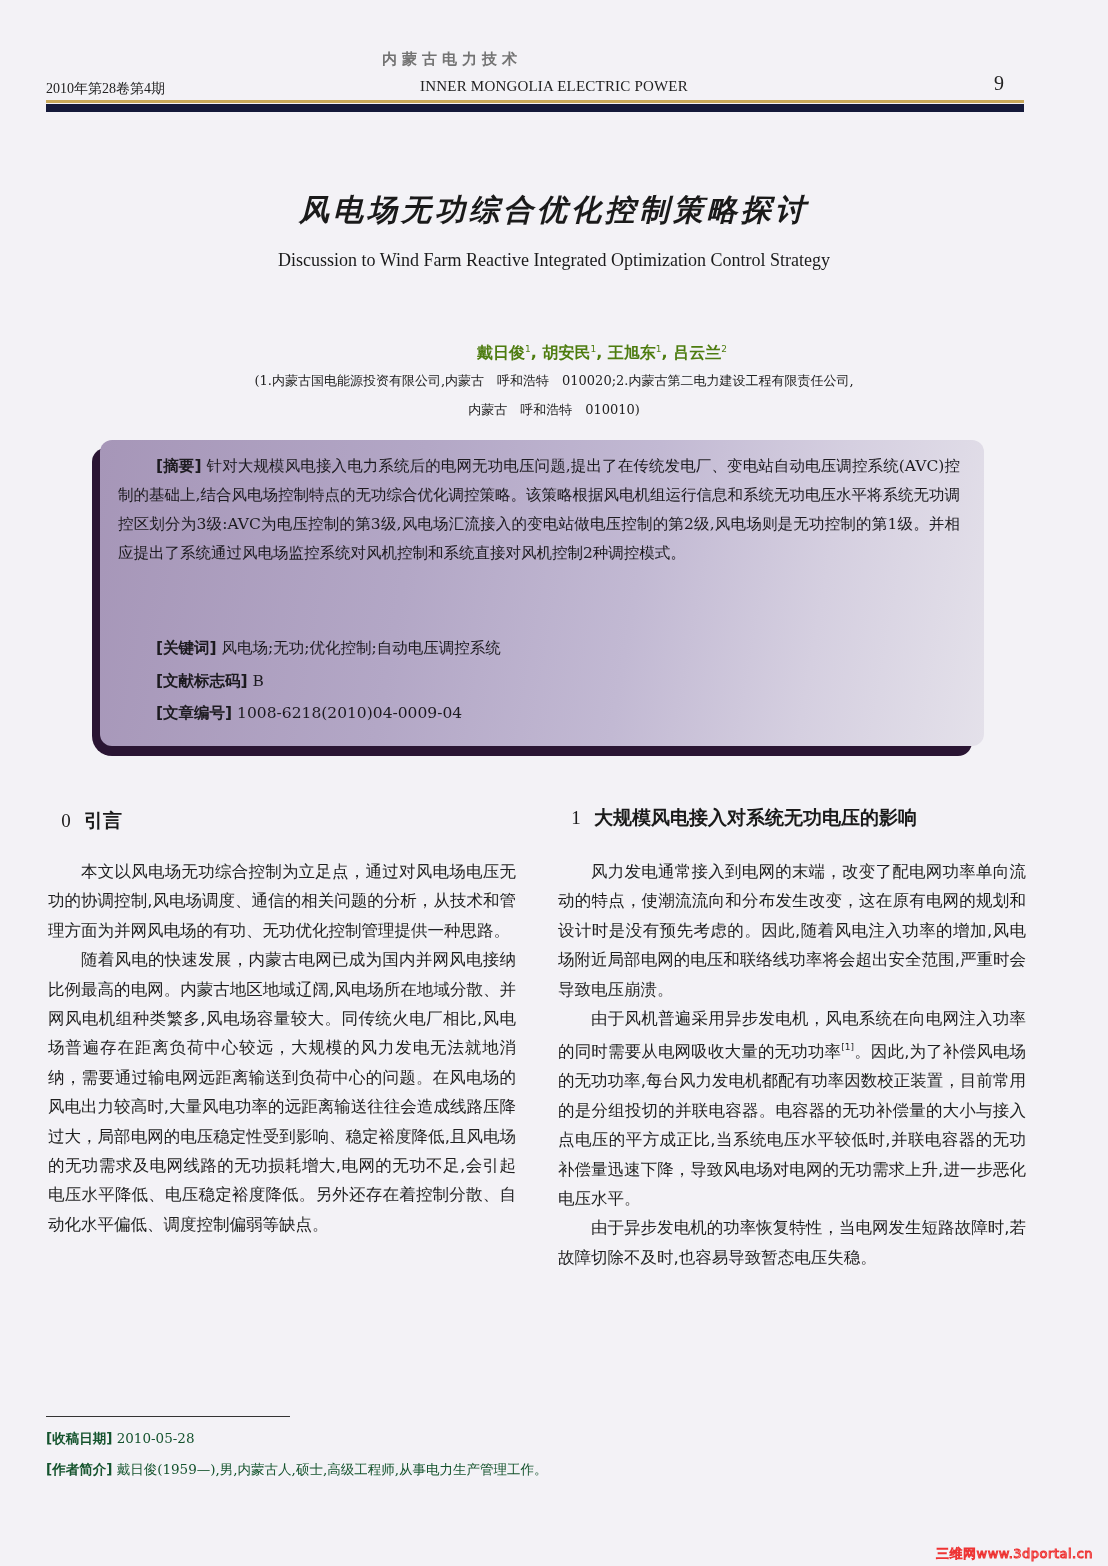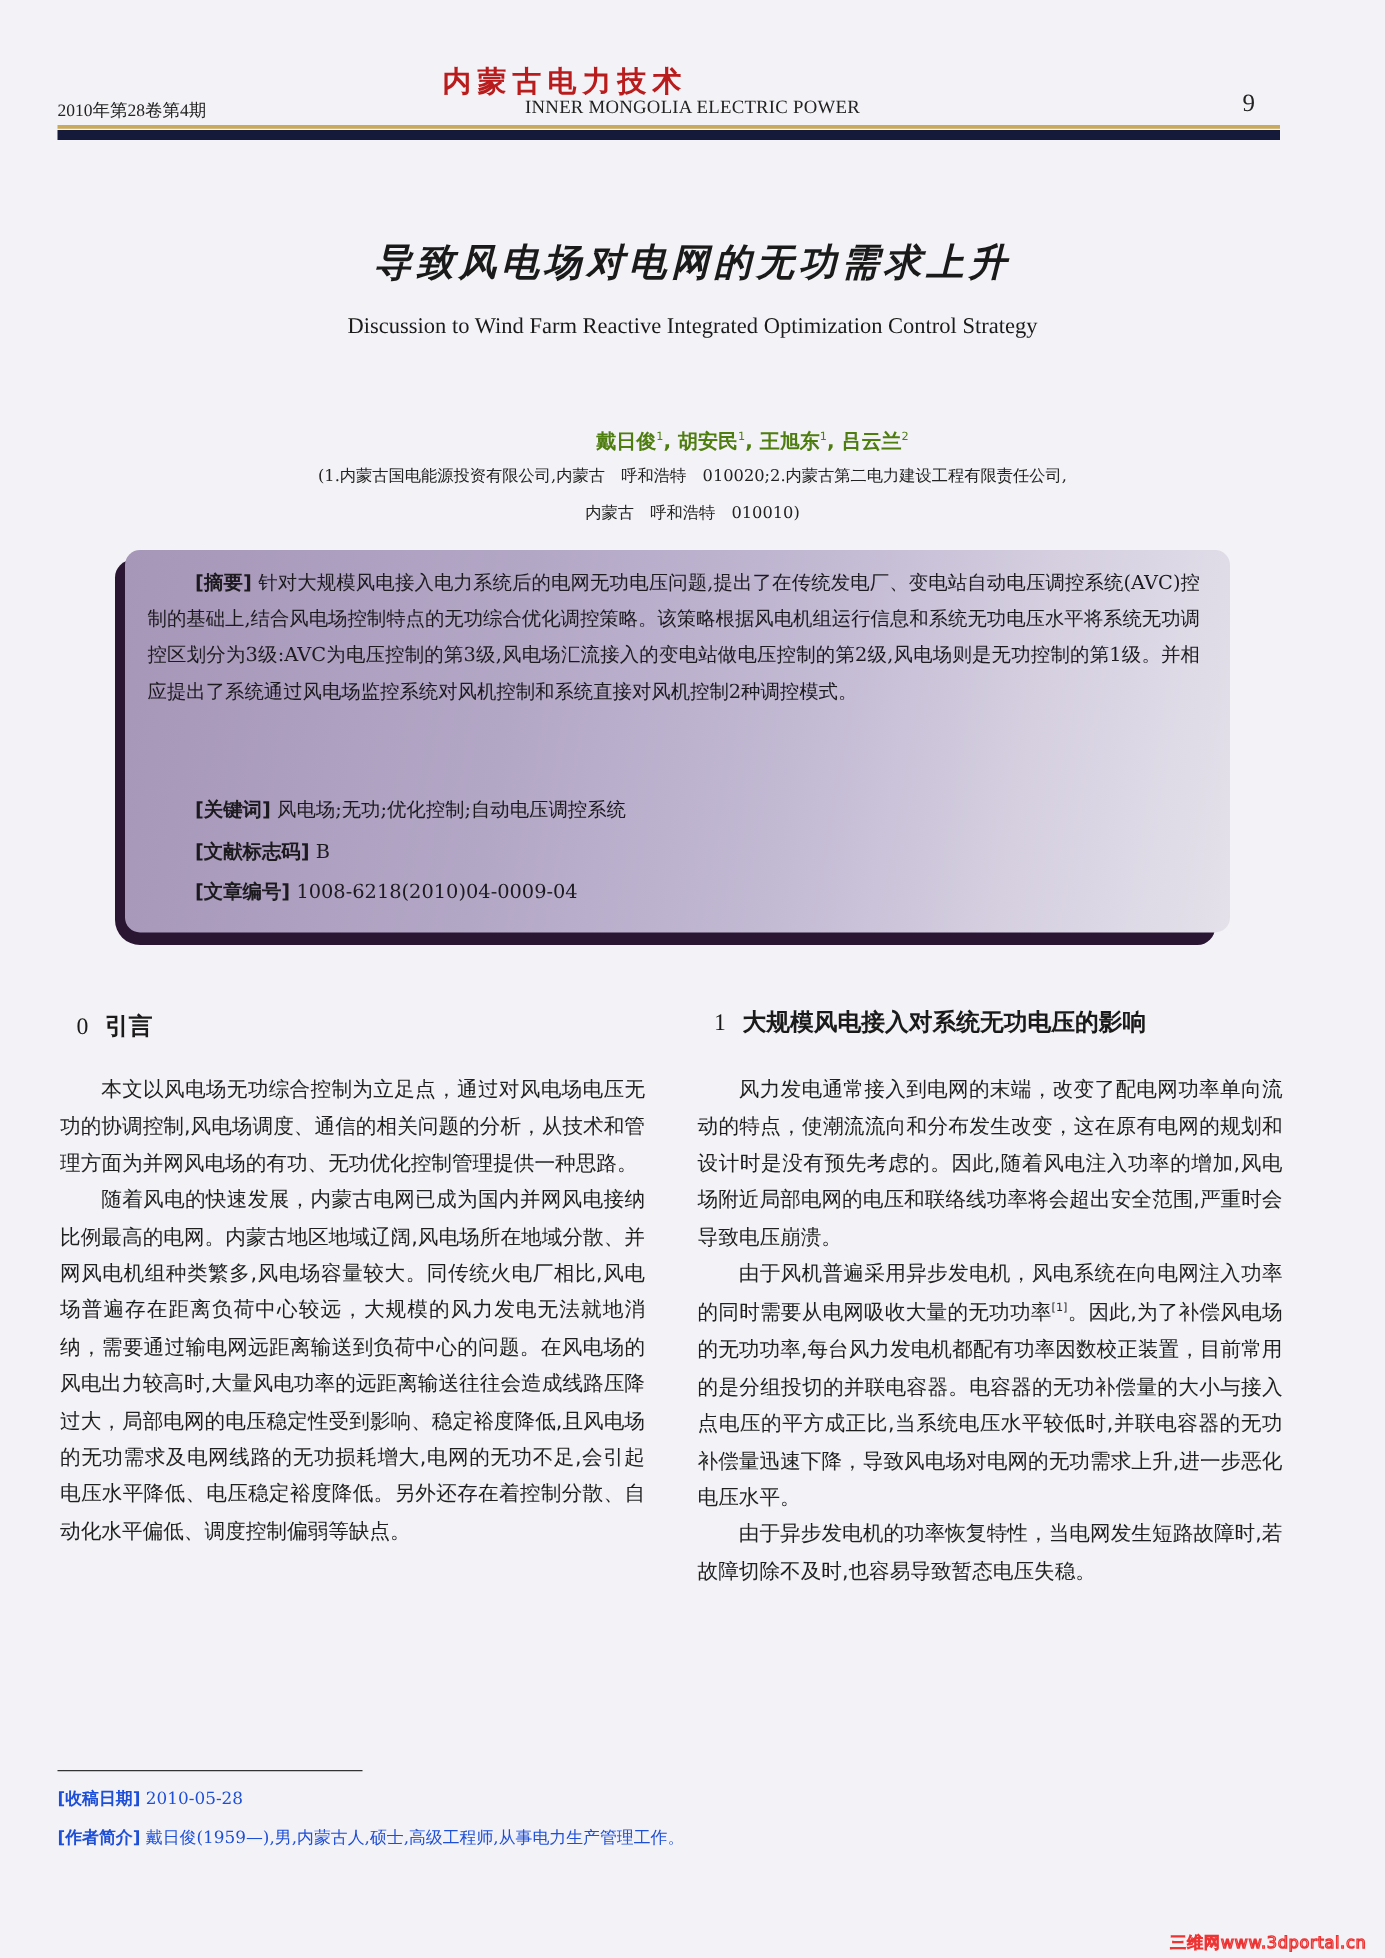--- a/index.html
+++ b/index.html
@@ -7,21 +7,21 @@
     width: 1108px; height: 1566px;
     background: #f3f2f6;
     position: relative;
     overflow: hidden;
     font-family: "DejaVu Serif", "Liberation Serif", serif;
     color: #1c1a1f;
   }
   .abs { position: absolute; }
 
   
-  .journal-cn { left: 0; width: 904px; top: 50px; text-align: center; font-family: "DejaVu Sans", sans-serif; font-weight: bold; font-size: 23px; letter-spacing: 5px; color: #b91c1c; }
+  .journal-cn { left: 0; width: 904px; top: 50px; text-align: center; font-family: "DejaVu Sans", sans-serif; font-weight: bold; font-size: 15px; letter-spacing: 5px; color: #737373; }
   .issue { left: 46px; top: 80px; font-size: 14px; font-family: "Liberation Serif", serif; color: #222; }
   .journal-en { left: 0; width: 1108px; top: 78px; text-align: center; font-family: "Liberation Serif", serif; font-size: 15px; color: #222; letter-spacing: 0.2px; }
   .page-no { left: 994px; top: 72px; font-family: "Liberation Serif", serif; font-size: 20px; color: #222; }
   .rule-gold { left: 46px; top: 100px; width: 978px; height: 3px; background: #c9a95a; }
   .rule-navy { left: 46px; top: 104px; width: 978px; height: 8px; background: #151a3a; }
 
   
   .title-cn { left: 0; width: 1108px; top: 190px; text-align: center; font-family: "DejaVu Serif", serif; font-weight: bold; font-style: italic; font-size: 30px; letter-spacing: 4px; color: #1a1a1a; }
   .title-en { left: 0; width: 1108px; top: 250px; text-align: center; font-family: Liberation Serif, serif; font-size: 18px; color: #1a1a1a; }
 
@@ -50,37 +50,37 @@
   .sec1 { left: 558px; top: 805px; }
   .col { font-family: "DejaVu Sans", sans-serif; font-size: 16.5px; line-height: 29.4px; color: #1f1f1f; text-align: justify; }
   .col p { margin: 0; }
   .col .ind { text-indent: 2em; }
   .colL { left: 48px; top: 857px; width: 468px; }
   .colR { left: 558px; top: 857px; width: 468px; }
   .ref { font-size: 9px; vertical-align: super; }
 
   
   .fn-rule { left: 46px; top: 1416px; width: 244px; height: 1px; background: #333; }
-  .fn { left: 46px; font-family: "DejaVu Serif", serif; font-size: 13.5px; color: #1d4ed8; }
+  .fn { left: 46px; font-family: "DejaVu Serif", serif; font-size: 13.5px; color: #14532d; }
   .fn1 { top: 1430px; }
   .fn2 { top: 1461px; }
 
   .watermark { left: 888px; top: 1545px; font-family: "DejaVu Sans", sans-serif; font-weight: normal; font-size: 13px; color: #fff; -webkit-text-stroke: 1px #e33; letter-spacing: 0.5px; margin-left: 48px; }
 </style>
 </head>
 <body>
 
 <div class="abs journal-cn">内蒙古电力技术</div>
 <div class="abs issue">2010年第28卷第4期</div>
 <div class="abs journal-en">INNER MONGOLIA ELECTRIC POWER</div>
 <div class="abs page-no">9</div>
 <div class="abs rule-gold"></div>
 <div class="abs rule-navy"></div>
 
-<div class="abs title-cn">导致风电场对电网的无功需求上升</div>
+<div class="abs title-cn">风电场无功综合优化控制策略探讨</div>
 <div class="abs title-en">Discussion to Wind Farm Reactive Integrated Optimization Control Strategy</div>
 
 <div class="abs authors">
   <span>戴日俊</span><sup>1</sup>,
   <span>胡安民</span><sup>1</sup>,
   <span>王旭东</span><sup>1</sup>,
   <span>吕云兰</span><sup>2</sup>
 </div>
 <div class="abs affil affil1">(1.内蒙古国电能源投资有限公司,内蒙古　呼和浩特　010020;2.内蒙古第二电力建设工程有限责任公司,</div>
 <div class="abs affil affil2">内蒙古　呼和浩特　010010)</div>

